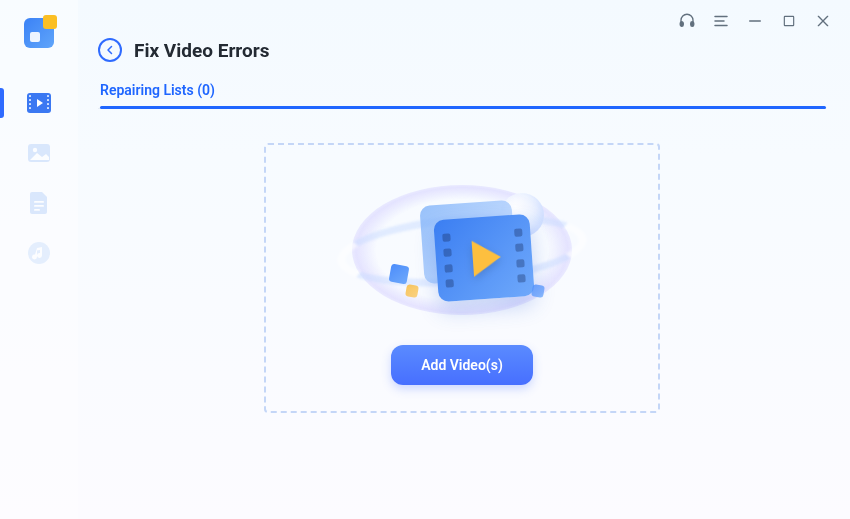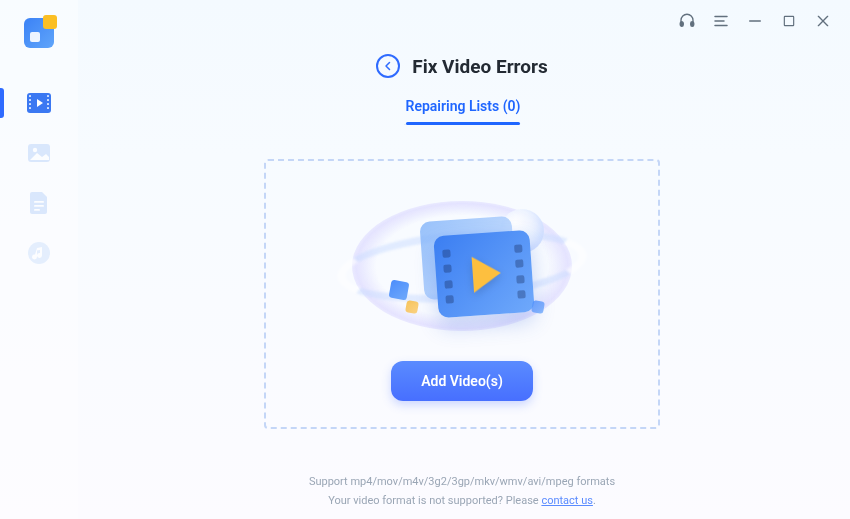--- a/index.html
+++ b/index.html
@@ -63,23 +63,22 @@
   }
   .nav-item svg { opacity: 0.35; }
   .nav-item.active svg { opacity: 1; }
 
   
   .main {
     flex: 1;
     height: 100%;
     display: flex;
     flex-direction: column;
-    padding: 54px 24px 0 20px;
-    position: relative;
-    align-items: center;
+    padding: 38px 24px 0 20px;
+    position: relative;
   }
   
   .win-controls {
     position: absolute;
     top: 12px;
     right: 18px;
     display: flex;
     gap: 16px;
     align-items: center;
     color: #62707e;
@@ -106,20 +105,21 @@
     font-weight: 700;
     color: #232a33;
   }
 
   .tabs {
     display: flex;
     gap: 12px;
     border-bottom: 1px solid #e7edf5;
     margin-bottom: 28px;
     padding-left: 2px;
+    flex-direction: column;
   }
   .tab {
     padding-bottom: 10px;
     font-size: 14px;
     font-weight: 600;
     color: #2a343f;
     cursor: pointer;
     position: relative;
   }
   .tab.active {
@@ -377,20 +377,14 @@
           </div>
         <div class="play-tri"></div>
       </div>
       <div class="cube c1"></div>
       <div class="cube c2"></div>
       <div class="cube c3"></div>
     </div>
     <button class="add-btn">Add Video(s)</button>
   </div>
 
-  <div class="footer-text">
-    <div>Support mp4/mov/m4v/3g2/3gp/mkv/wmv/avi/mpeg formats</div>
-    <div>
-      <span>Your video format is not supported? Please </span><a>contact us</a><span>.</span>
-    </div>
-  </div>
 
 </div>
 
 </body></html>

